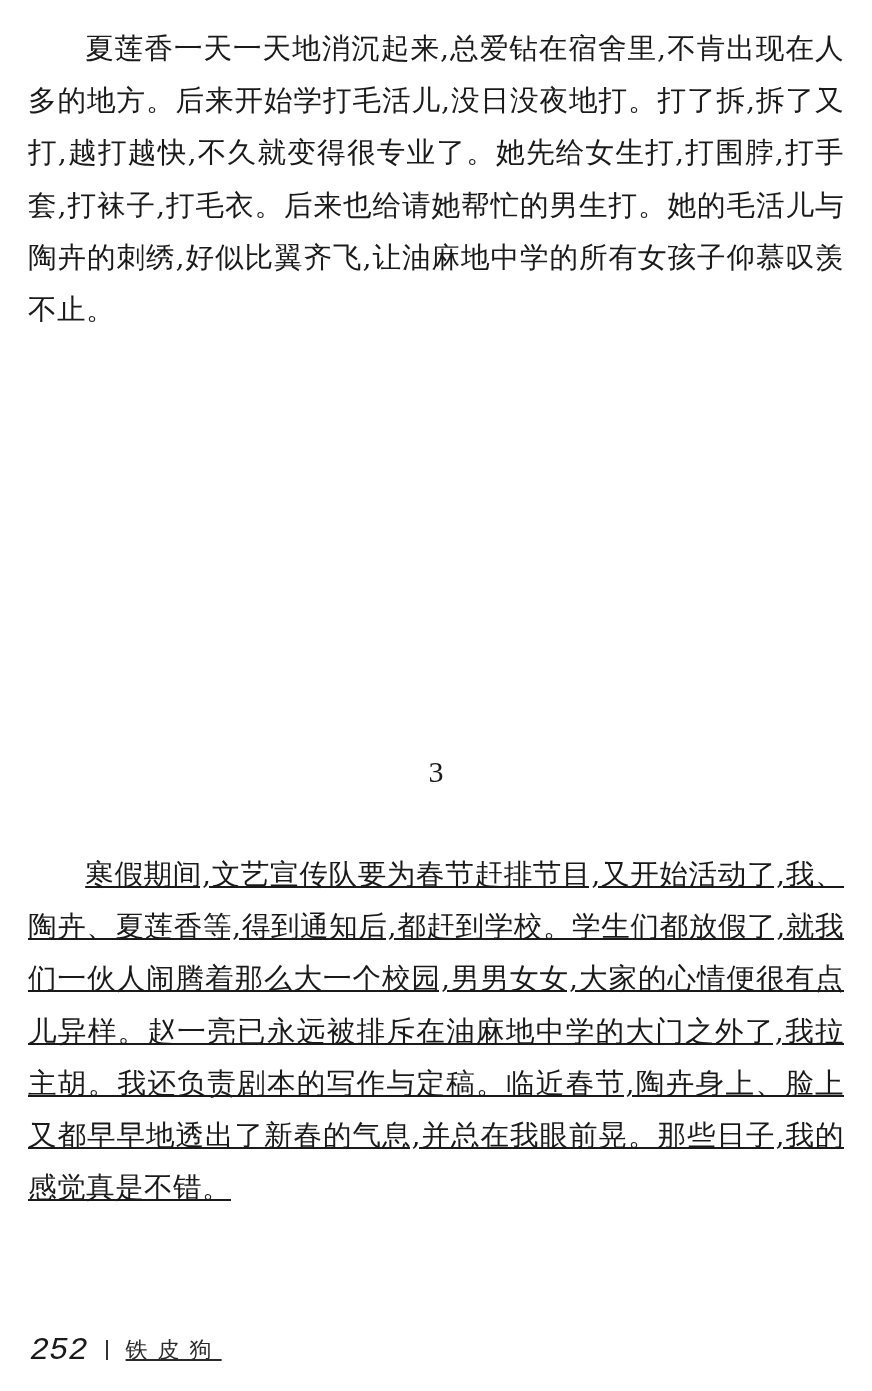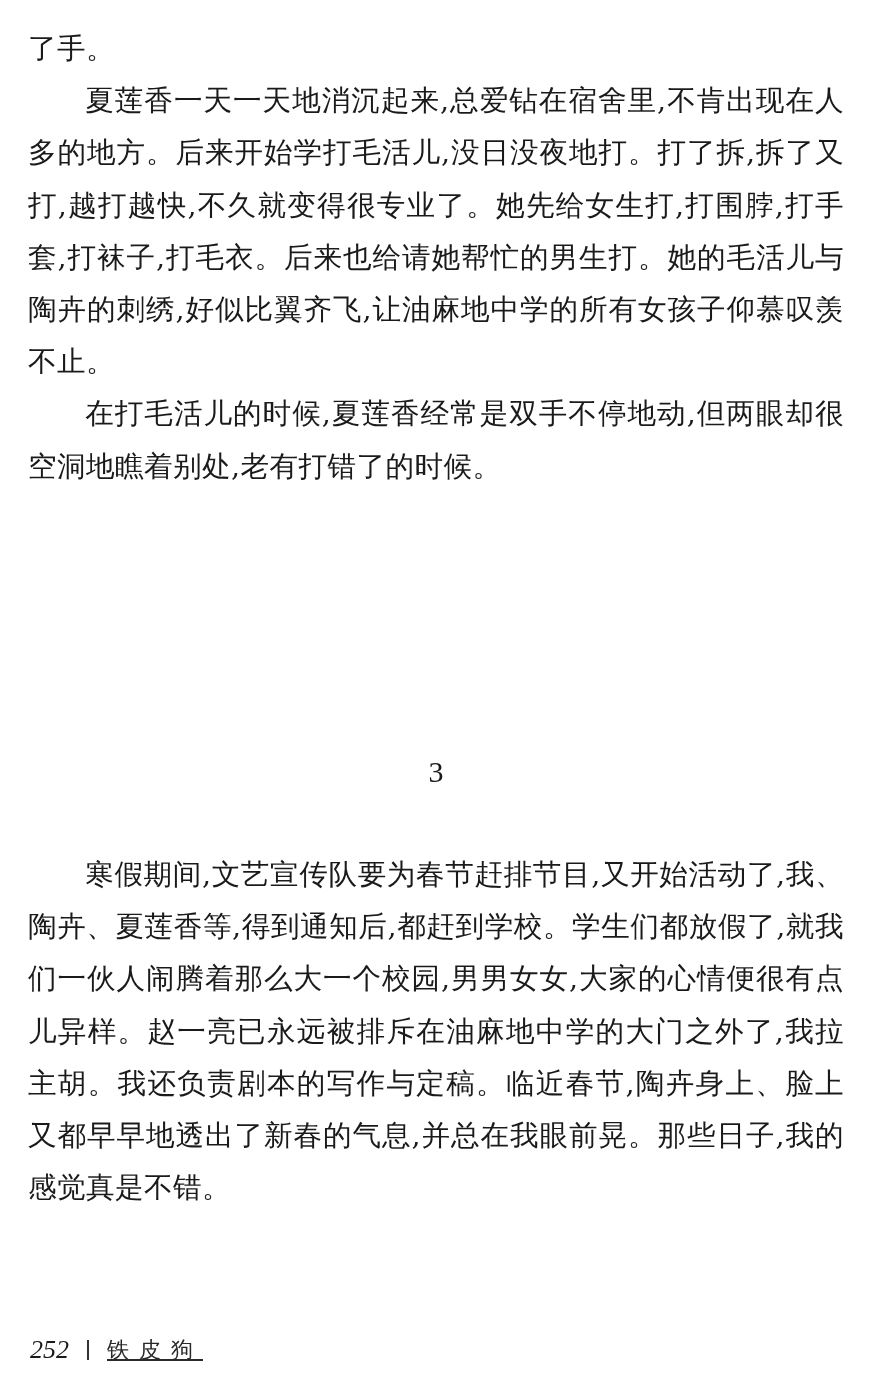--- a/index.html
+++ b/index.html
@@ -42,33 +42,34 @@
       font-family: "Liberation Serif", "DejaVu Serif", serif;
       font-size: 30px;
       line-height: 40px;
       color: #1a1a1a;
     }
     .page2 {
       position: absolute;
       left: 28px;
       top: 848px;
       width: 816px;
+      text-decoration: underline;
     }
     .footer {
       position: absolute;
       left: 30px;
       top: 1332px;
       display: flex;
       align-items: center;
       height: 36px;
     }
     .folio {
-      font-family: Liberation Serif, serif;
+      font-family: Liberation Mono, monospace;
       font-style: italic;
-      font-size: 26px;
+      font-size: 32px;
       color: #1a1a1a;
     }
     .footer-sep {
       display: inline-block;
       width: 2px;
       height: 20px;
       background: #333;
       margin: 0 18px 0 18px;
     }
     .running-title {
@@ -76,23 +77,21 @@
       font-size: 22px;
       letter-spacing: 10px;
       color: #2a2a2a;
       text-decoration: underline;
     }
   </style>
 </head>
 <body>
 
 <div class="page">
-  <p class="para noindent">了手。</p>
   <p class="para">夏莲香一天一天地消沉起来,总爱钻在宿舍里,不肯出现在人多的地方。后来开始学打毛活儿,没日没夜地打。打了拆,拆了又打,越打越快,不久就变得很专业了。她先给女生打,打围脖,打手套,打袜子,打毛衣。后来也给请她帮忙的男生打。她的毛活儿与陶卉的刺绣,好似比翼齐飞,让油麻地中学的所有女孩子仰慕叹羡不止。</p>
-  <p class="para">在打毛活儿的时候,夏莲香经常是双手不停地动,但两眼却很空洞地瞧着别处,老有打错了的时候。</p>
 </div>
 
 <div class="section-number">3</div>
 
 <div class="page2">
   <p class="para">寒假期间,文艺宣传队要为春节赶排节目,又开始活动了,我、陶卉、夏莲香等,得到通知后,都赶到学校。学生们都放假了,就我们一伙人闹腾着那么大一个校园,男男女女,大家的心情便很有点儿异样。赵一亮已永远被排斥在油麻地中学的大门之外了,我拉主胡。我还负责剧本的写作与定稿。临近春节,陶卉身上、脸上又都早早地透出了新春的气息,并总在我眼前晃。那些日子,我的感觉真是不错。</p>
 </div>
 
 <div class="footer">
   <span class="folio">252</span>

